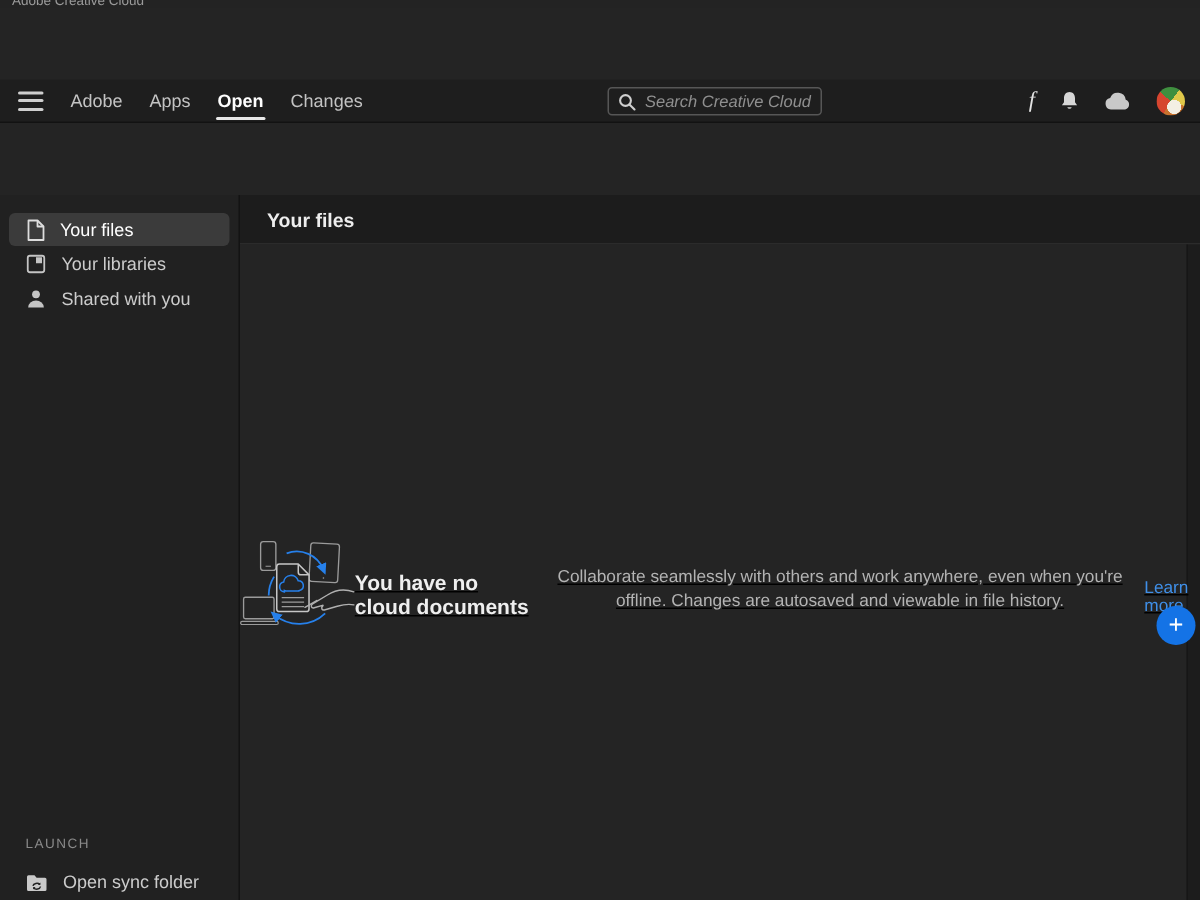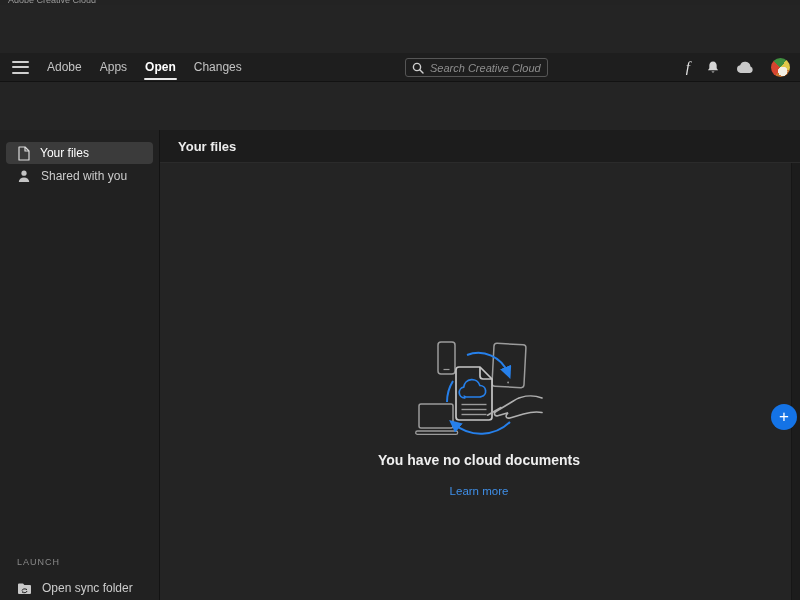--- a/index.html
+++ b/index.html
@@ -62,21 +62,21 @@
 
   .main { flex:1; display:flex; flex-direction:column; min-width:0; position:relative; }
   .main-header { height:33px; flex:none; background:#1c1c1c; border-bottom:1px solid #2b2b2b;
     display:flex; align-items:center; padding-left:18px; }
   .main-title { font-size:13px; font-weight:bold; color:#ededed; }
   .content { flex:1; background:#242424; position:relative; }
   .gutter { position:absolute; top:0; bottom:0; right:0; width:9px; background:#1c1c1c;
     border-left:1px solid #161616; }
 
   .empty-state { position:absolute; top:177px; left:0; right:2px;
-    display:flex; flex-direction:column; align-items:center; }
+    display:flex; flex-direction:row; align-items:center;text-decoration:underline; }
   .empty-heading { font-size:14px; font-weight:bold; color:#efefef; margin-top:13px; }
   .empty-desc { font-size:11.5px; line-height:16px; color:#b3b3b3; text-align:center;
     max-width:408px; margin-top:6px; }
   .learn-more { font-size:11.5px; color:#3f8fe8; text-decoration:none; margin-top:17px; cursor:pointer; }
 
   .fab { position:absolute; top:241px; right:3px; width:26px; height:26px; border-radius:50%;
     background:#1473e6; color:#ffffff; border:none; font-size:17px; line-height:24px;
     cursor:pointer; display:flex; align-items:center; justify-content:center; padding:0;
     font-family:inherit; }
 </style>
@@ -131,20 +131,27 @@
 
   <div class="body">
 
     <aside class="sidebar">
       <button class="side-item selected">
         <svg width="13" height="15" viewBox="0 0 13 15">
           <path d="M2 1 h6 l4 4 v9 H2 Z" fill="none" stroke="#dddddd" stroke-width="1.2" stroke-linejoin="round"></path>
           <path d="M8 1 v4 h4" fill="none" stroke="#dddddd" stroke-width="1.2" stroke-linejoin="round"></path>
         </svg>
         <span>Your files</span>
+      </button>
+      <button class="side-item">
+        <svg width="14" height="14" viewBox="0 0 14 14">
+          <rect x="1.5" y="1.5" width="11" height="11" rx="1.5" fill="none" stroke="#c4c4c4" stroke-width="1.2"></rect>
+          <rect x="7" y="2.5" width="4" height="4" fill="#c4c4c4"></rect>
+        </svg>
+        <span>Your libraries</span>
       </button>
       <button class="side-item">
         <svg width="14" height="14" viewBox="0 0 14 14">
           <circle cx="7" cy="4.2" r="2.6" fill="#c4c4c4"></circle>
           <path d="M1.8 13 a5.2 4.6 0 0 1 10.4 0 Z" fill="#c4c4c4"></path>
         </svg>
         <span>Shared with you</span>
       </button>
 
       <div class="launch">
@@ -198,20 +205,21 @@
 
             <line x1="46.5" y1="64.5" x2="71.5" y2="64.5" stroke="#9b9b9b" stroke-width="1.4"></line>
             <line x1="46.5" y1="69.5" x2="71.5" y2="69.5" stroke="#9b9b9b" stroke-width="1.4"></line>
             <line x1="46.5" y1="74.5" x2="71.5" y2="74.5" stroke="#9b9b9b" stroke-width="1.4"></line>
 
             <path d="M127 58 C116 54 105 56.5 97.5 61.5 L81 71.5 C78.2 73.2 79.6 76.6 82.8 75.7 L93 72.8 C89.6 76 91.2 79 95 77.9 L108.5 74 C115 72.2 121 71.2 127 72.5" fill="none" stroke="#b0b0b0" stroke-width="1.6" stroke-linecap="round"></path>
             <path d="M86 67.5 L72.5 75.2" stroke="#b0b0b0" stroke-width="1.6" stroke-linecap="round"></path>
           </svg>
 
           <div class="empty-heading">You have no cloud documents</div>
+          <p class="empty-desc">Collaborate seamlessly with others and work anywhere, even when you're offline. Changes are autosaved and viewable in file history.</p>
           <a class="learn-more">Learn more</a>
         </div>
 
         <button class="fab">+</button>
       </div>
     </main>
 
   </div>
 </div>
 

